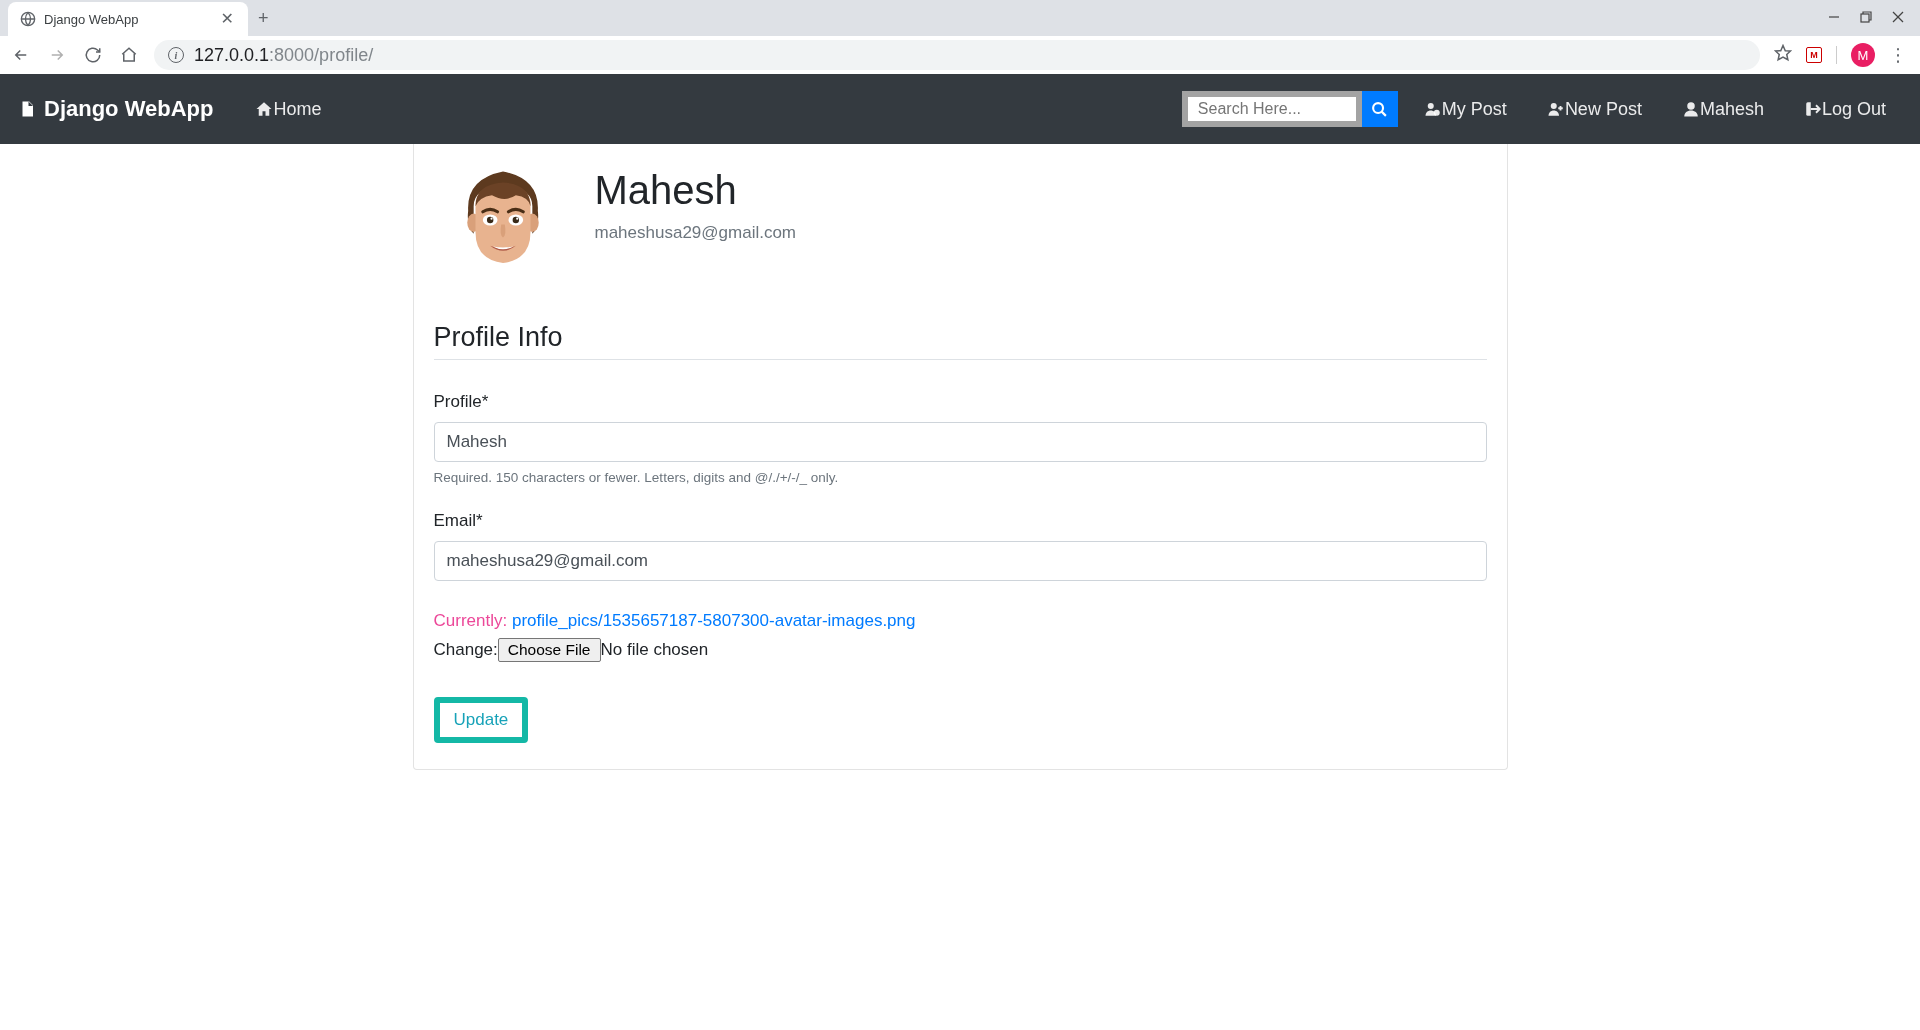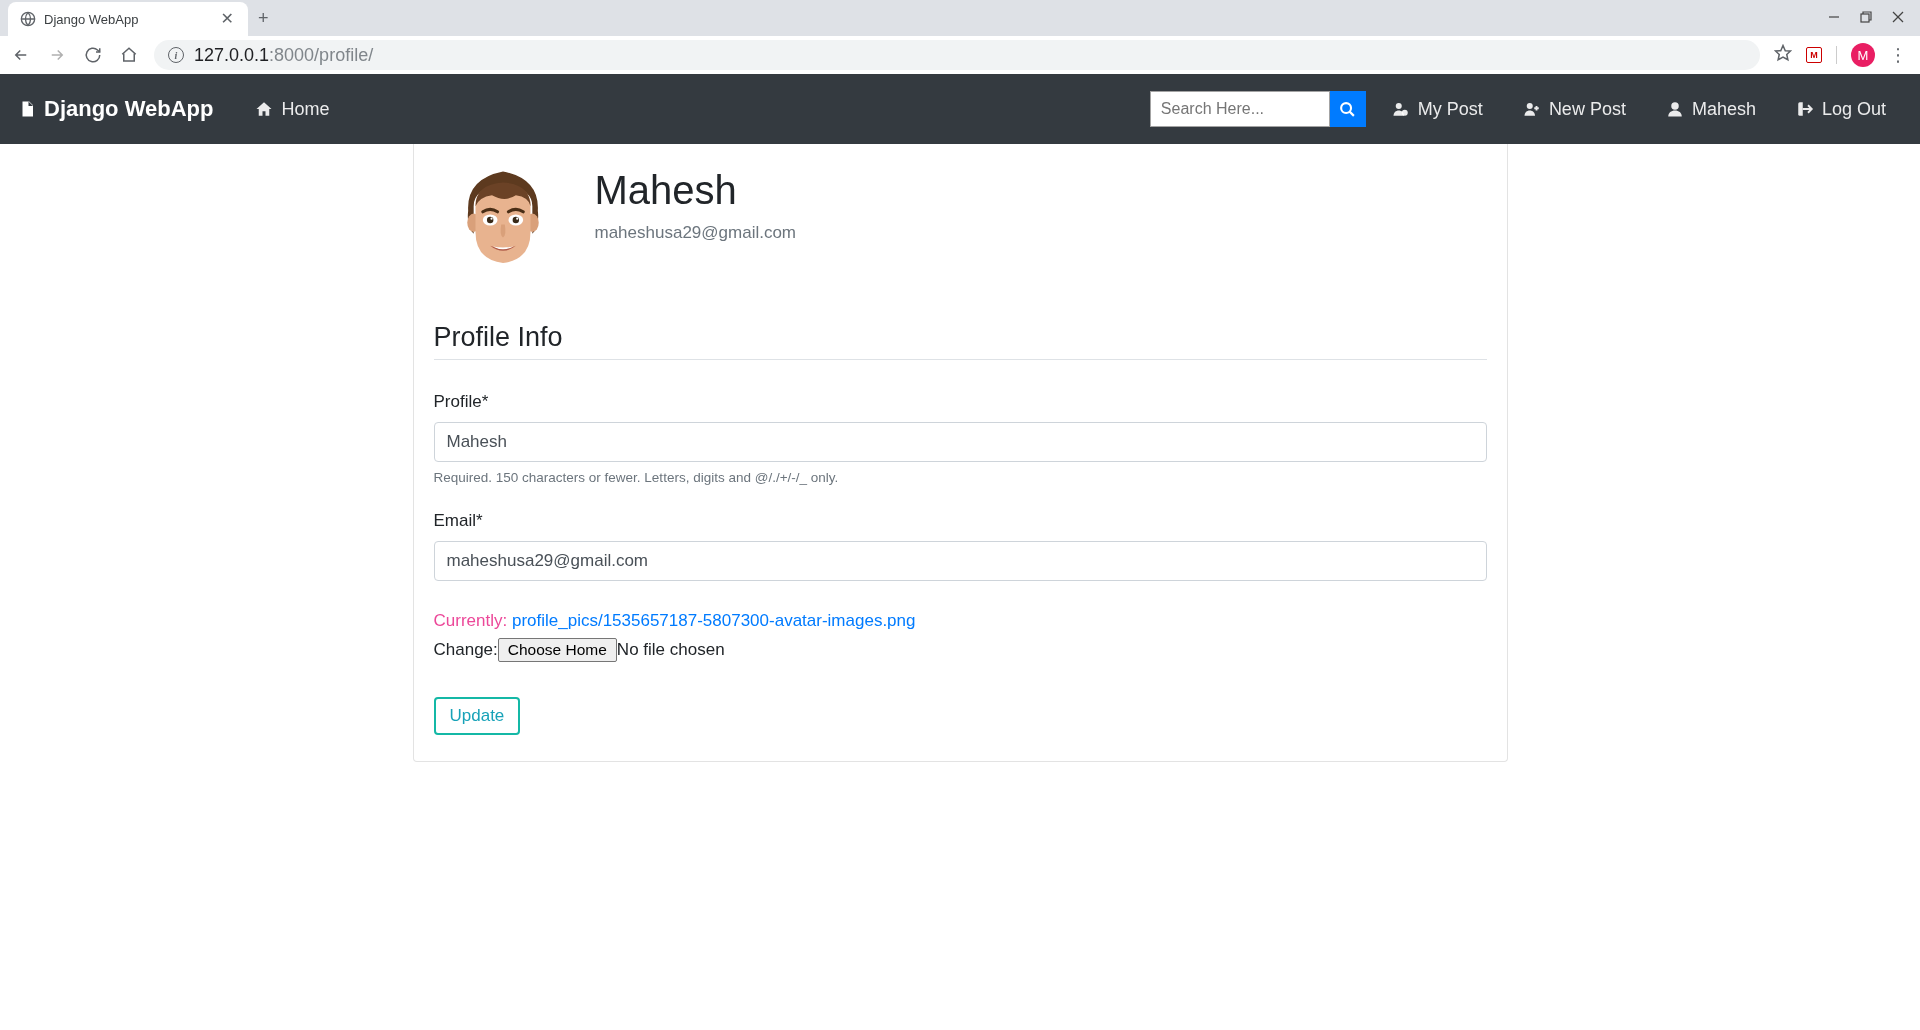--- a/index.html
+++ b/index.html
@@ -28,25 +28,25 @@
   .star-icon { color: #5f6368; }
   .mcafee { width: 16px; height: 16px; border: 1px solid #c00; display: flex; align-items: center; justify-content: center; font-size: 9px; font-weight: bold; color: #c00; border-radius: 2px; }
   .sep { width: 1px; height: 18px; background: #ccc; }
   .avatar-dot { width: 24px; height: 24px; border-radius: 50%; background: #e91e63; color: #fff; display: flex; align-items: center; justify-content: center; font-size: 13px; }
   .kebab { color: #5f6368; font-size: 18px; letter-spacing: -1px; }
 
   
   .navbar { background: #343a40; color: #fff; height: 70px; display: flex; align-items: center; padding: 0 18px; }
   .brand { display: flex; align-items: center; gap: 8px; color: #fff; font-size: 22px; font-weight: 600; margin-right: 28px; }
   .brand-icon { width: 18px; height: 22px; }
-  .nav-link { display: flex; align-items: center; gap: 8px; color: rgba(255,255,255,0.9); font-size: 18px; padding: 0 14px; text-decoration: none; }
+  .nav-link { display: flex; align-items: center; color: rgba(255,255,255,0.9); font-size: 18px; padding: 0 14px; text-decoration: none; }
   .nav-link svg { width: 18px; height: 18px; }
   .nav-spacer { flex: 1; }
   .search-wrap { display: flex; align-items: center; }
-  .search-box { width: 180px; height: 36px; background: #fff; border: 1px solid #a3a3a3; padding: 0 10px; font-size: 16px; color: #495057; }
+  .search-box { width: 180px; height: 36px; background: #fff; border: 6px solid #a3a3a3; padding: 0 10px; font-size: 16px; color: #495057; }
   .search-btn { width: 36px; height: 36px; background: #007bff; border: none; display: flex; align-items: center; justify-content: center; color: #fff; }
   .nav-right { display: flex; align-items: center; gap: 8px; margin-left: 10px; }
   .nav-right .nav-link { padding: 0 16px; align-items: center; }
 
   
   .content { max-width: 1095px; margin: 0 auto; background: #fff; border: 1px solid #e3e3e3; border-top: none; border-radius: 0 0 4px 4px; padding: 18px 20px 26px 20px; }
   .profile-head { display: flex; align-items: flex-start; gap: 34px; margin-bottom: 18px; }
   .avatar-img { width: 115px; height: 115px; border-radius: 50%; display: flex; align-items: center; justify-content: center; margin-left: 12px; overflow: hidden; }
   .avatar-img svg { width: 110px; height: 120px; }
   .profile-name { font-size: 40px; font-weight: 400; color: #212529; margin-top: 6px; }
@@ -59,21 +59,21 @@
   .form-control { width: 100%; height: 40px; border: 1px solid #ced4da; border-radius: 4px; padding: 0 12px; font-size: 17px; color: #495057; background: #fff; }
   .help-text { font-size: 13.5px; color: #6c757d; margin-top: 8px; }
 
   .image-group { margin-bottom: 34px; font-size: 17px; line-height: 1.6; }
   .image-group .current-label { color: #ec4899; }
   .image-group a { color: #007bff; text-decoration: none; }
   .file-row { display: flex; align-items: center; gap: 0; margin-top: 2px; }
   .choose-file { border: 1px solid #767676; background: #efefef; padding: 2px 9px; font-size: 15.5px; font-family: Arial, sans-serif; border-radius: 2px; }
   .no-file { font-size: 17px; }
 
-  .update-btn { border: 2px solid #14b8a6; color: #17a2b8; background: #fff; padding: 7px 14px; font-size: 17px; border-radius: 4px; }
+  .update-btn { border: 6px solid #14b8a6; color: #17a2b8; background: #fff; padding: 7px 14px; font-size: 17px; border-radius: 4px; }
 </style>
 </head>
 <body>
 
 <div class="chrome">
   <div class="tabs-row">
     <div class="tab">
       <svg class="globe" viewBox="0 0 24 24" fill="none" stroke="currentColor" stroke-width="2">
           <circle cx="12" cy="12" r="10"></circle>
           <path d="M2 12h20M12 2a15 15 0 010 20M12 2a15 15 0 000 20"></path>
@@ -241,19 +241,19 @@
     <label class="form-label">Email*</label>
     <input class="form-control" value="maheshusa29@gmail.com" style="">
   </div>
 
   <div class="image-group">
     <div>
       <span class="current-label">Currently: </span><a href="#">profile_pics/1535657187-5807300-avatar-images.png</a>
     </div>
     <div class="file-row">
       <span>Change:</span>
-      <button class="choose-file">Choose Home</button>
+      <button class="choose-file">Choose File</button>
       <span class="no-file">No file chosen</span>
     </div>
   </div>
 
   <button class="update-btn">Update</button>
 </div>
 
 </body></html>

